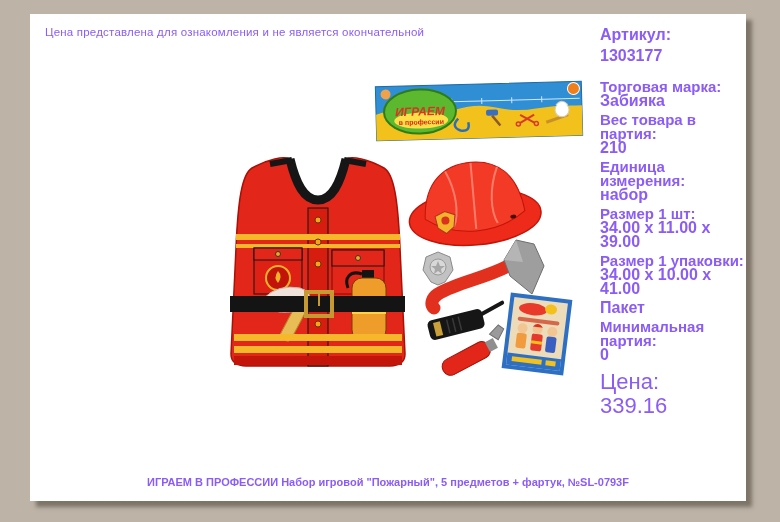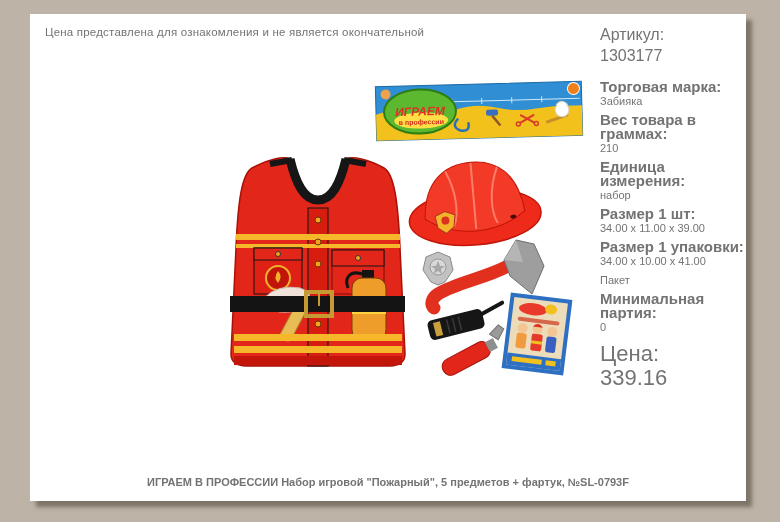--- a/index.html
+++ b/index.html
@@ -1,34 +1,34 @@
 <!DOCTYPE html>
 <html><head>
 <meta charset="utf-8">
 <style>
   html,body { margin:0; padding:0; }
   .page {
     position:relative; width:780px; height:522px;
     background:#bdb3a7; overflow:hidden;
-    font-family:"Liberation Sans", sans-serif; color:#737373;
+    font-family:"Liberation Sans", sans-serif; color:#8b5cf6;
   }
   .card {
     position:absolute; left:30px; top:14px; width:716px; height:487px;
     background:#ffffff; box-shadow:6px 6px 4px #7d7468;
   }
   .disclaimer {
     position:absolute; left:15px; top:12px; font-size:11.5px; letter-spacing:0.2px;
   }
   .photo { position:absolute; left:160px; top:58px; width:400px; height:320px; }
   .right-col { position:absolute; left:570px; top:10px; width:146px; }
   .article-label, .article-value { font-size:16px; line-height:21px; }
-  .article-block { margin-bottom:14px; }
+  .article-block { margin-bottom:14px;font-weight:bold; }
   .attr { margin-bottom:5px; }
   .attr-label { font-weight:bold; font-size:15px; line-height:14px; }
-  .attr-value { font-size:11px; line-height:14px; }
+  .attr-value { font-size:16px; line-height:14px;font-weight:bold; }
   .price-block { margin-top:8px; }
   .price-label, .price-value { font-size:22px; line-height:24px; }
   .footer-caption {
     position:absolute; left:0; right:0; bottom:13px;
     text-align:center; font-weight:bold; font-size:11px;
   }
 </style>
 </head>
 <body>
 
@@ -196,21 +196,21 @@
       <div class="article-block">
         <div class="article-label">Артикул:</div>
         <div class="article-value">1303177</div>
       </div>
 
       <div class="attr">
         <div class="attr-label">Торговая марка:</div>
         <div class="attr-value">Забияка</div>
       </div>
       <div class="attr">
-        <div class="attr-label">Вес товара в граммах:</div>
+        <div class="attr-label">Вес товара в партия:</div>
         <div class="attr-value">210</div>
       </div>
       <div class="attr">
         <div class="attr-label">Единица измерения:</div>
         <div class="attr-value">набор</div>
       </div>
       <div class="attr">
         <div class="attr-label">Размер 1 шт:</div>
         <div class="attr-value">34.00 x 11.00 x 39.00</div>
       </div>

